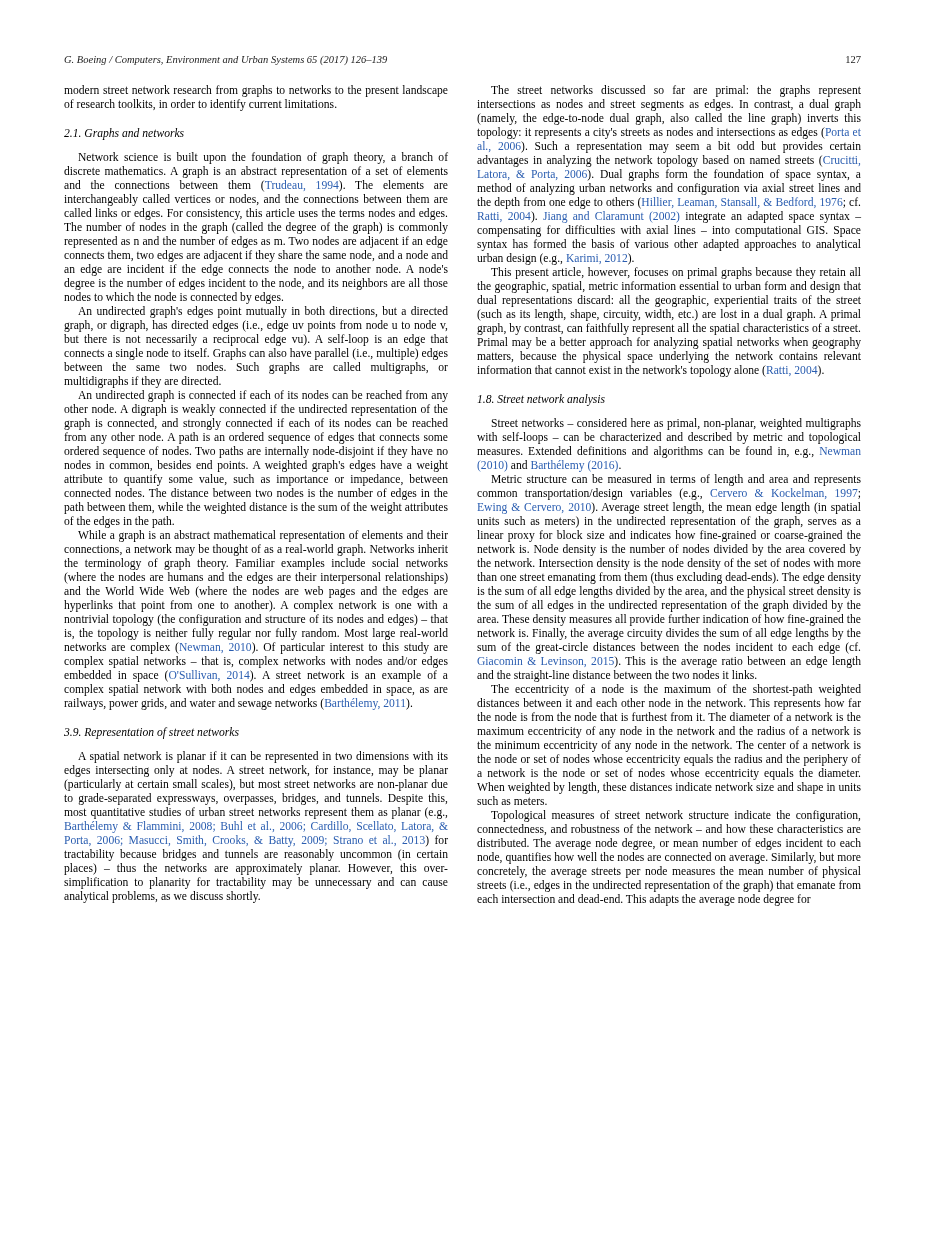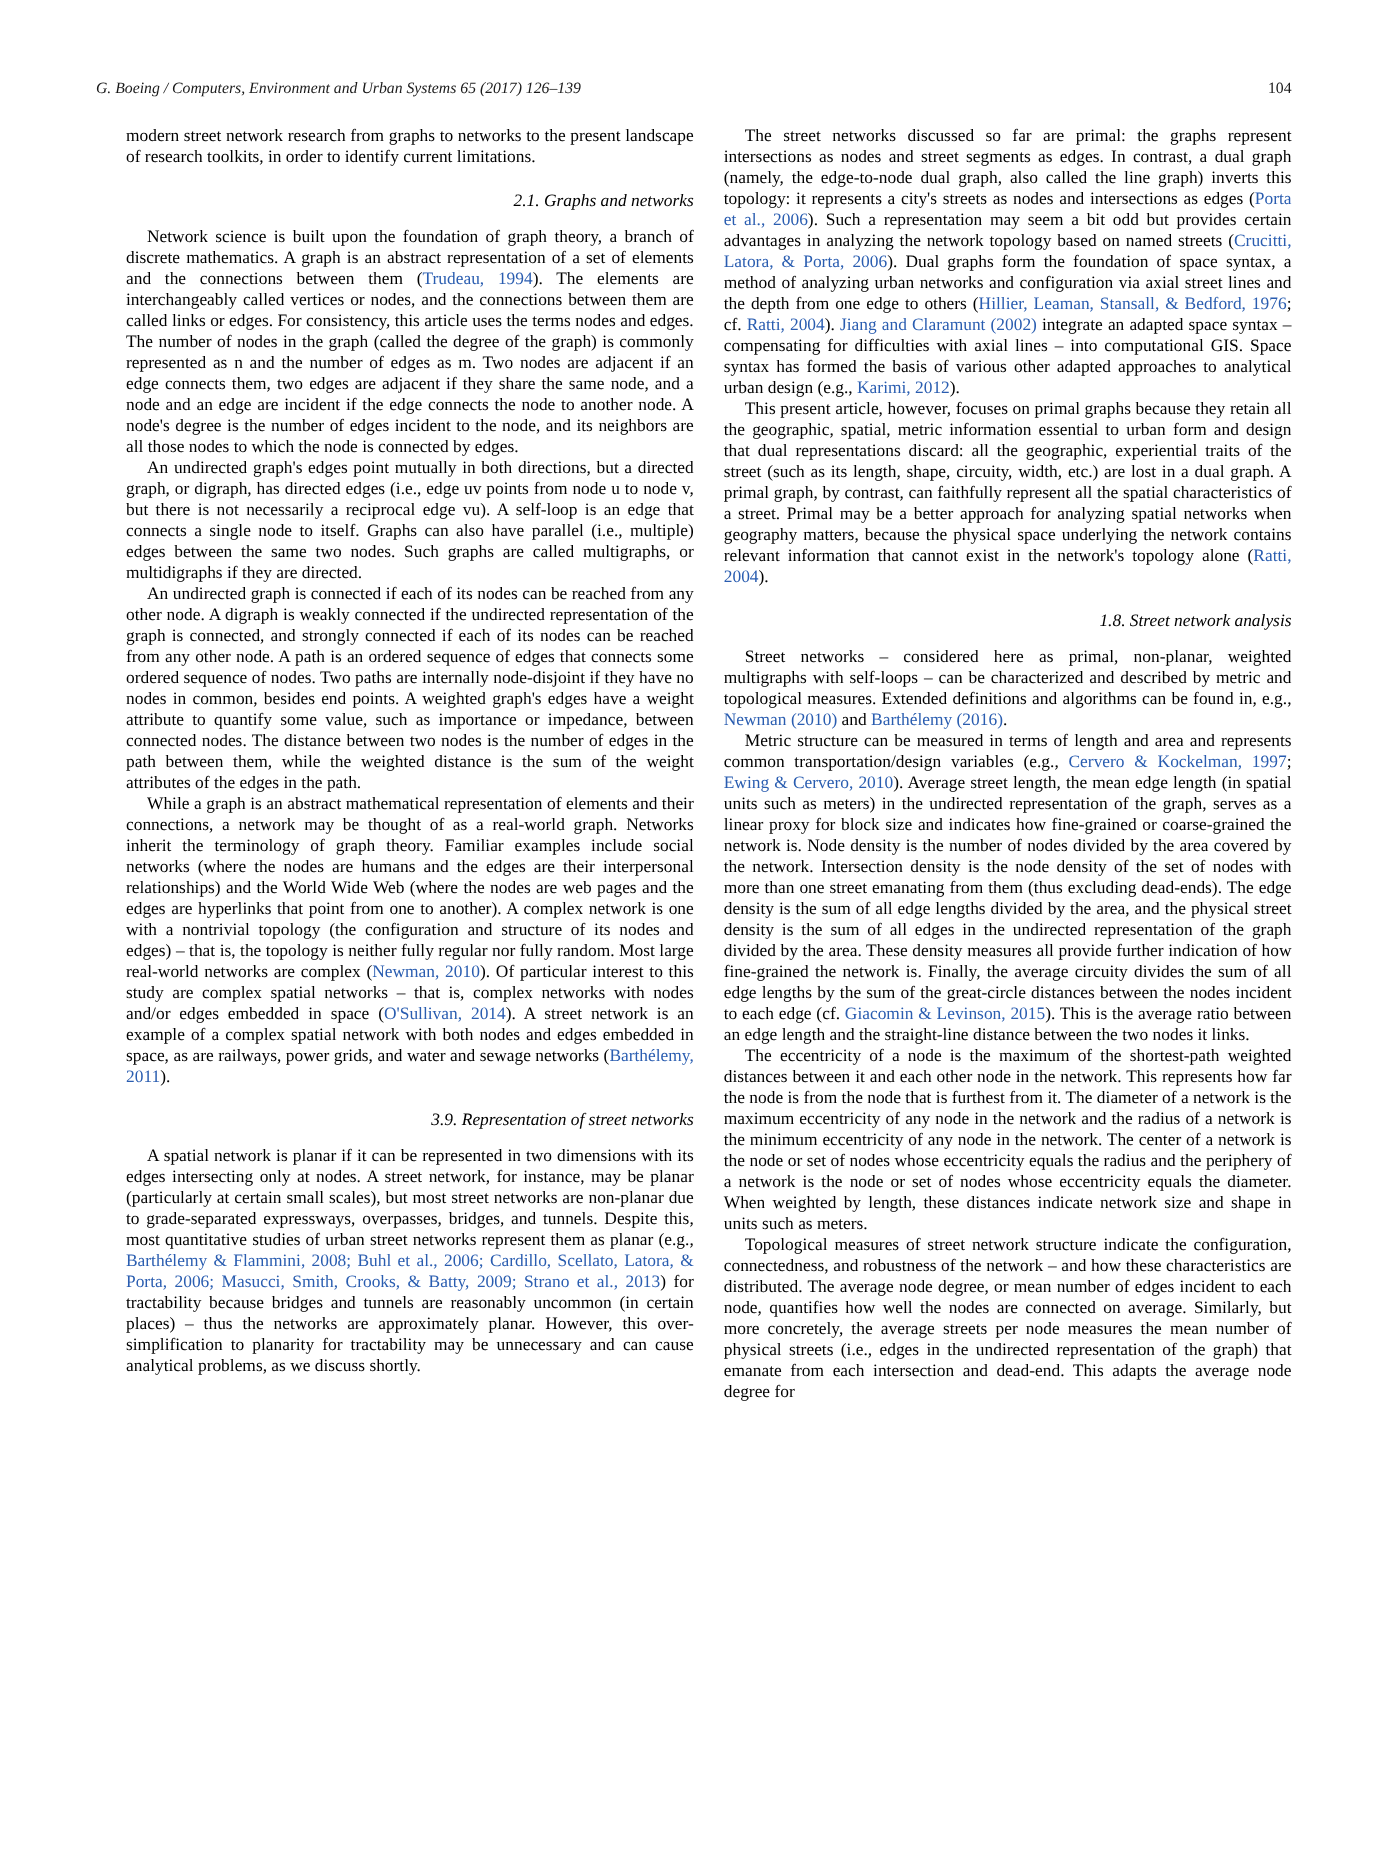--- a/index.html
+++ b/index.html
@@ -54,49 +54,48 @@
     display: flex;
     justify-content: space-between;
   }
   .col {
     width: 384px;
     text-align: justify;
     font-size: 11.6px;
     line-height: 14.0px;
     -webkit-hyphens: auto;
     hyphens: auto;
-    margin-left: 20px;
   }
   p {
     margin: 0 0 0 0;
     text-indent: 14px;
   }
   p.noindent {
     text-indent: 0;
   }
   h3.section {
     font-size: 11.6px;
     font-style: italic;
     font-weight: normal;
     margin: 15px 0 10px 0;
     text-indent: 0;
-    text-align: right;
+    text-align: left;
   }
   .it { }
   .ref { color: #2a5db0; }
   a.ref { text-decoration: none; color: #2a5db0; }
 </style>
 </head>
 <body>
 
 <div class="page">
 
   <div class="running-head">
     <span class="rh-center">G. Boeing / Computers, Environment and Urban Systems 65 (2017) 126–139</span>
-    <span class="rh-page">104</span>
+    <span class="rh-page">127</span>
   </div>
 
   <div class="columns">
 
     <div class="col">
 
       <p class="noindent">modern street network research from graphs to networks to the present landscape of research toolkits, in order to identify current limitations.</p>
 
       <h3 class="section">2.1. Graphs and networks</h3>
 

